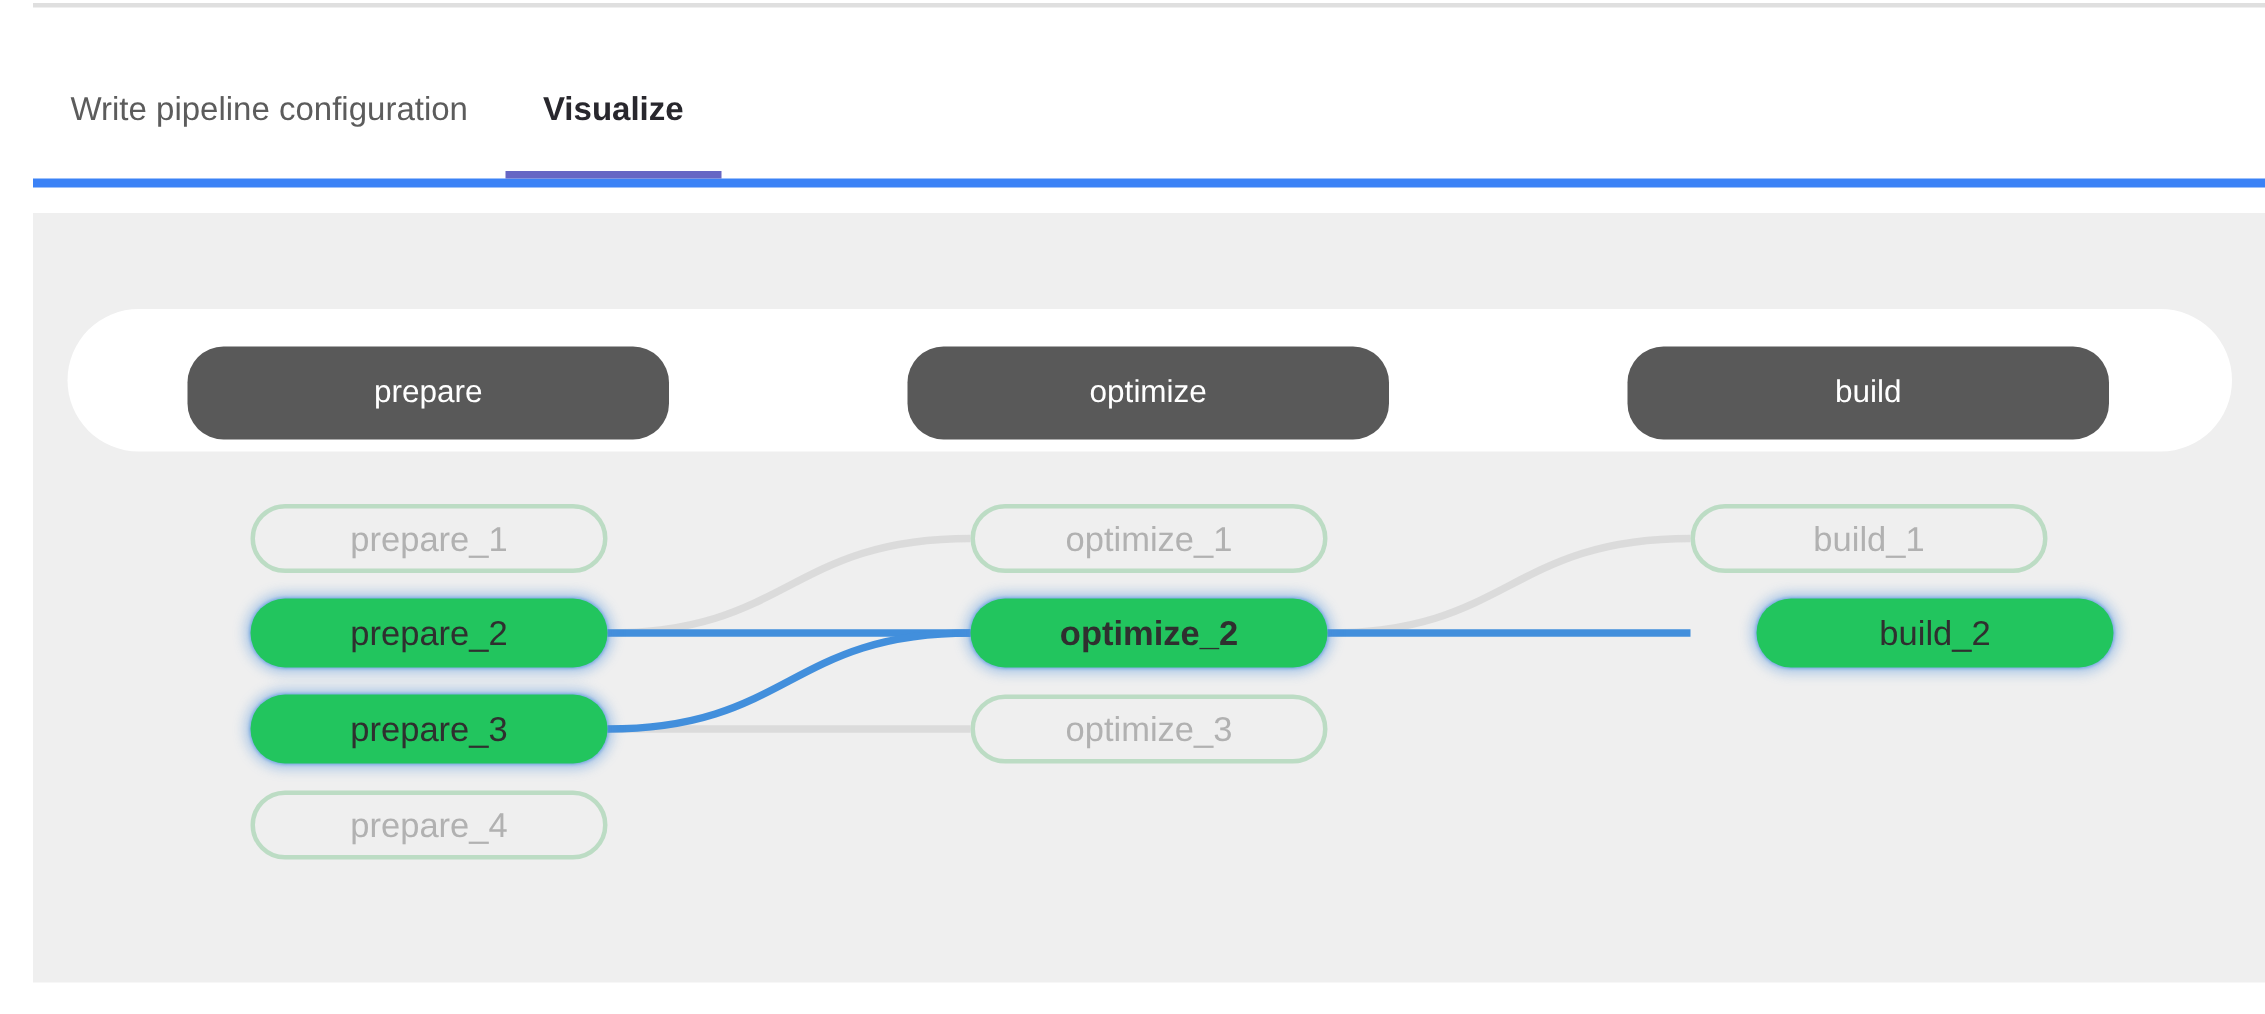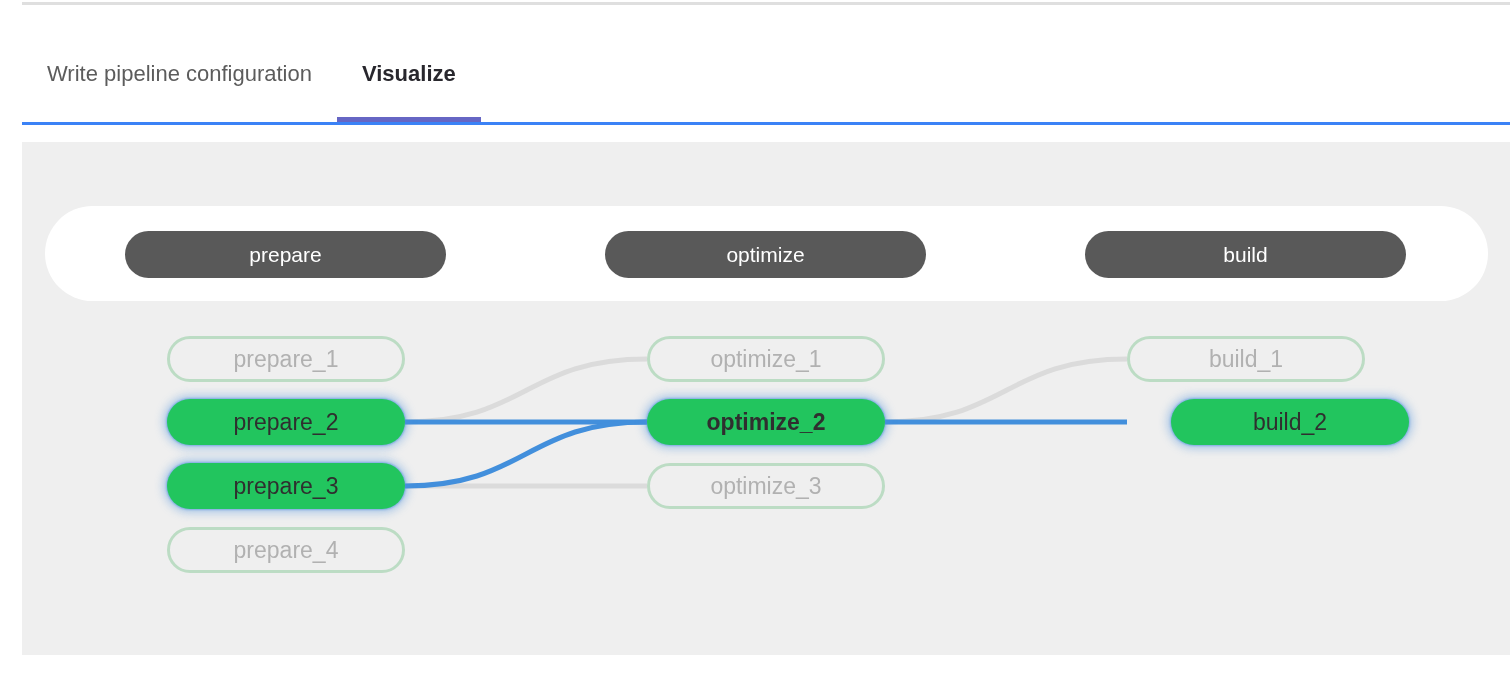--- a/index.html
+++ b/index.html
@@ -13,41 +13,41 @@
   *{box-sizing:border-box;}
   html,body{margin:0;padding:0;}
   body{
     width:1510px;height:676px;background:#ffffff;overflow:hidden;
     font-family:"Liberation Sans", sans-serif;
   }
   .top-divider{
     margin-left:22px;height:0;border-top:3px solid #dfdfdf;margin-top:2px;
   }
   .tabs-row{
-    margin-left:22px;height:120px;border-bottom:3px solid #3b82f6;
+    margin-left:22px;height:120px;border-bottom:6px solid #3b82f6;
     display:flex;align-items:stretch;
   }
   .tab{
     display:flex;align-items:center;padding:26px 25px 0 25px;
     font-size:22px;color:#5c5c5c;cursor:pointer;
     border-bottom:5px solid transparent;white-space:nowrap;
   }
   .tab.active{
     color:#28272d;font-weight:700;border-bottom-color:var(--accent);
   }
   .pipeline-canvas{
     position:relative;margin-left:22px;margin-top:17px;
     width:1488px;height:513px;background:var(--canvas-bg);
   }
   .stages-bar{
     position:absolute;left:23px;top:64px;width:1443px;height:95px;
     background:#ffffff;border-radius:48px;
   }
   .stage-pill{
-    position:absolute;top:89px;width:321px;height:47px;border-radius:24px;
+    position:absolute;top:89px;width:321px;height:62px;border-radius:24px;
     background:var(--pill-bg);color:#ffffff;font-size:21px;
     display:flex;align-items:center;justify-content:center;z-index:2;
   }
   .links-svg{
     position:absolute;left:0;top:0;width:1488px;height:513px;z-index:1;
   }
   .link{fill:none;stroke-width:5px;}
   .link.dimmed{stroke:var(--link-gray);}
   .link.highlighted{stroke:var(--link-blue);}
   .job-node{

